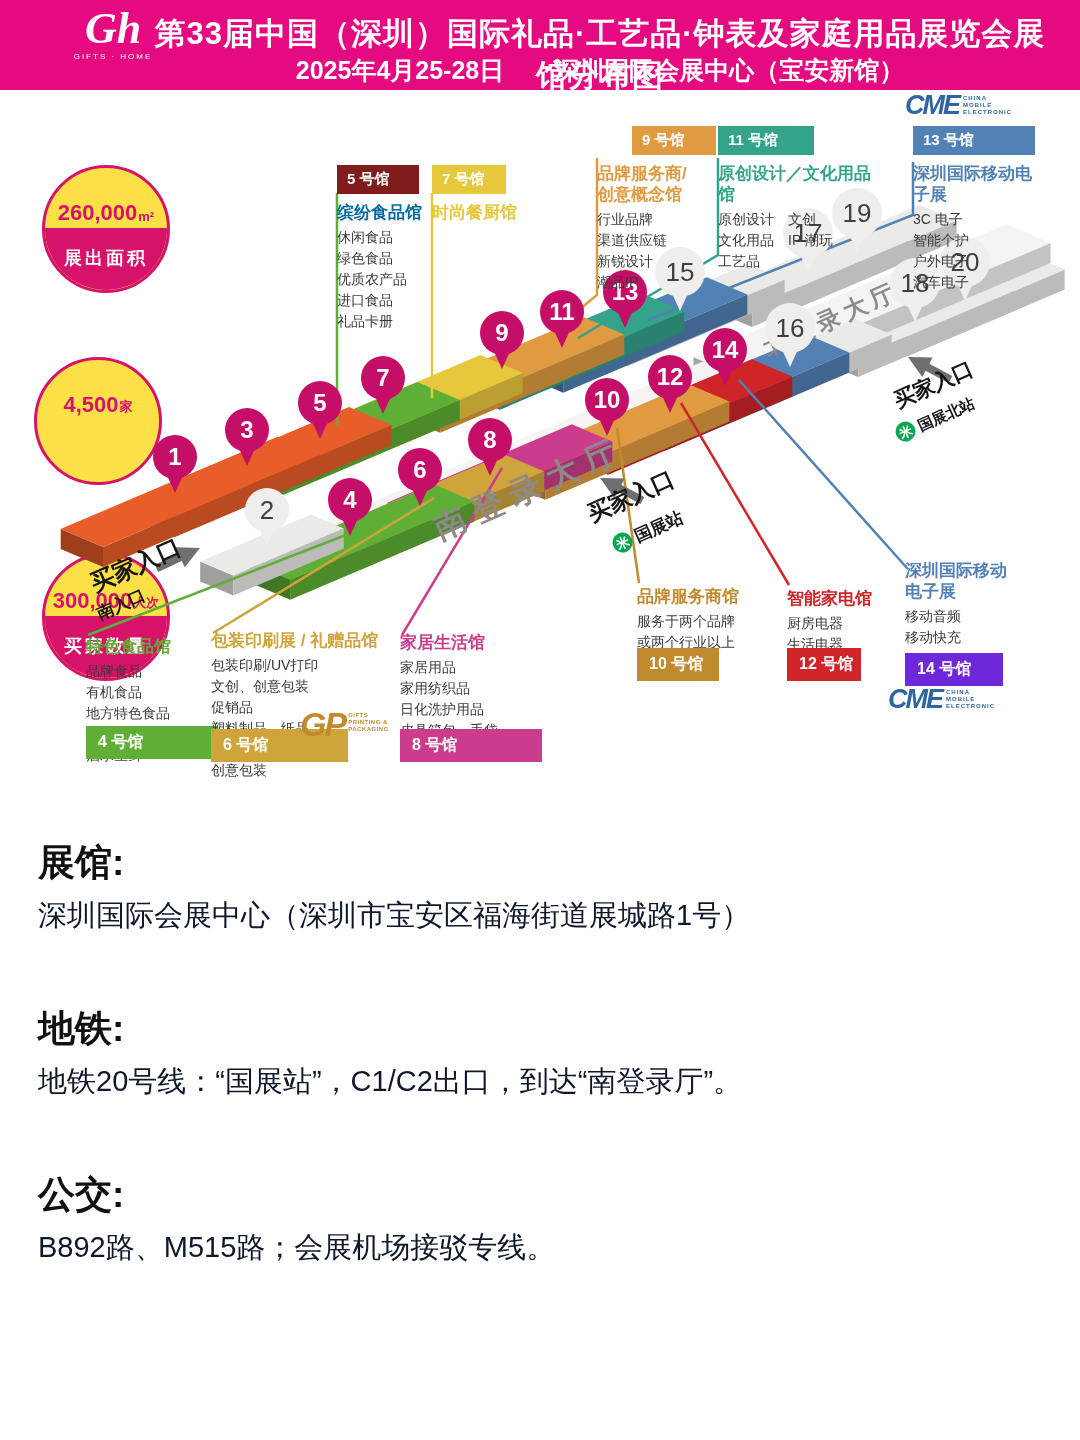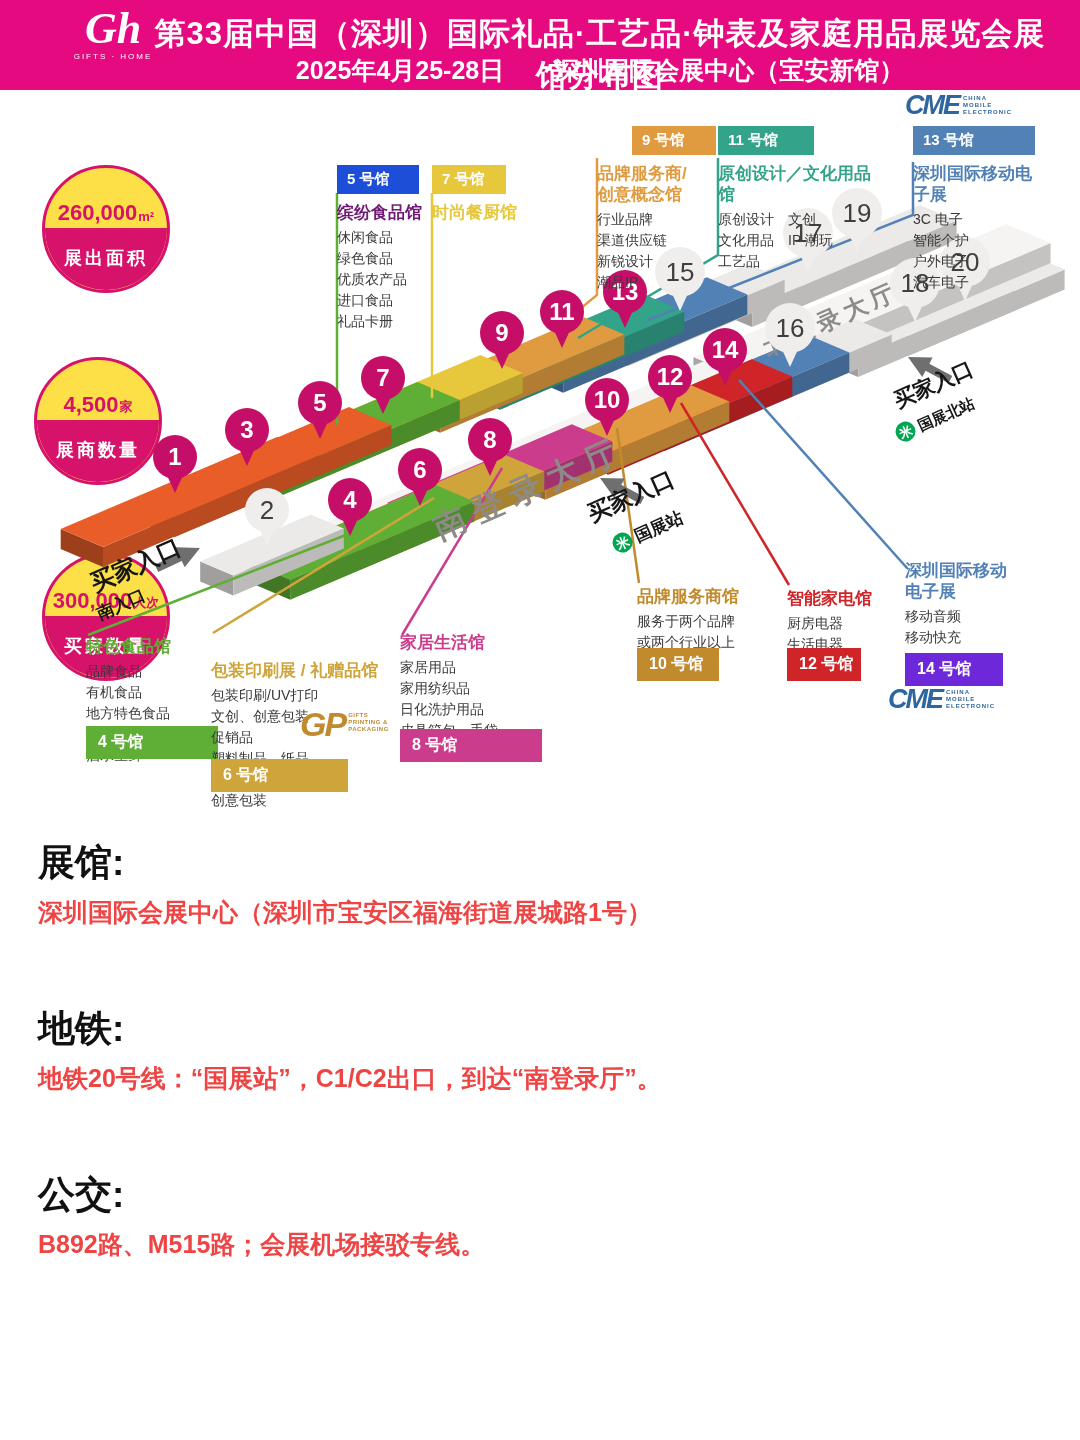--- a/index.html
+++ b/index.html
@@ -28,21 +28,21 @@
   .chip.bottom{font-size:16px;padding:6px 0 6px 12px;}
   
   .cme{position:absolute;z-index:6;color:#2f66a0;display:flex;align-items:flex-start;}
   .cme .big{font-size:27px;font-weight:800;font-style:italic;line-height:26px;letter-spacing:-2px;}
   .cme .small{font-size:6px;font-weight:700;letter-spacing:1px;line-height:7px;margin:3px 0 0 4px;}
   .gpp{position:absolute;z-index:6;color:#c08a2d;display:flex;align-items:flex-start;}
   .gpp .big{font-size:34px;font-weight:800;font-style:italic;line-height:32px;letter-spacing:-2px;}
   .gpp .small{font-size:6px;font-weight:700;letter-spacing:.5px;line-height:7px;margin:4px 0 0 3px;}
   
   .info-h{position:absolute;left:38px;font-size:37px;font-weight:700;color:#111;}
-  .info-b{position:absolute;left:38px;right:10px;font-size:25px;font-weight:700;color:#ef4444;white-space:nowrap;}
+  .info-b{position:absolute;left:38px;right:10px;font-size:29px;font-weight:400;color:#0f172a;white-space:nowrap;}
 </style>
 </head>
 <body>
 
 <div id="header">
   <div id="hdr-logo">
     <div class="gh">Gh</div>
     <div class="gh-sub">GIFTS · HOME</div>
   </div>
   <div id="hdr-title">第33届中国（深圳）国际礼品·工艺品·钟表及家庭用品展览会展馆分布图</div>
@@ -55,21 +55,20 @@
         <span>260,000</span>
         <span class="unit">m²</span>
       </div>
       <div class="l">展出面积</div>
     </div>
     <div class="stat" style="left: 34px; top: 357px;">
       <div class="v">
         <span>4,500</span>
         <span class="unit">家</span>
       </div>
-      <div class="l">展商数量</div>
     </div>
     <div class="stat" style="left: 42px; top: 553px;">
       <div class="v">
         <span>300,000</span>
         <span class="unit">人次</span>
       </div>
       <div class="l">买家数量</div>
     </div>
   </div>
 
@@ -311,22 +310,22 @@
     </g>
     <g>
       <polygon points="955,279 975,279 965,301" fill="#efeeec"></polygon>
       <circle cx="965" cy="262" r="25" fill="#efeeec"></circle>
       <text x="965" y="271" text-anchor="middle" fill="#3f3f3f" font-size="26" font-weight="400">20</text>
     </g>
   </svg>
 
 <div id="cards">
     <div class="card" style="left: 337px; top: 165px; width: 92px;">
-      <div class="chip" style="background: #1d4ed8; width: 72px;">5 号馆</div>
-      <div class="title" style="color: #701a75;">
+      <div class="chip" style="background: #7f1d1d; width: 72px;">5 号馆</div>
+      <div class="title" style="color: #0369a1;">
         <div>缤纷食品馆</div>
       </div>
       <div>
         <div class="item">休闲食品</div>
         <div class="item">绿色食品</div>
         <div class="item">优质农产品</div>
         <div class="item">进口食品</div>
         <div class="item">礼品卡册</div>
       </div>
     </div>
@@ -378,21 +377,21 @@
       </div>
       <div>
         <div class="item">品牌食品</div>
         <div class="item">有机食品</div>
         <div class="item">地方特色食品</div>
         <div class="item">粮油茶饮</div>
         <div class="item">酒水生鲜</div>
       </div>
       <div class="chip bottom" style="background: rgb(95, 174, 53); width: 120px; position: absolute; left: 0px; top: 90px;">4 号馆</div>
     </div>
-    <div class="card bottom" style="left: 211px; top: 630px; width: 168px; margin-top: 30px;">
+    <div class="card bottom" style="left: 211px; top: 630px; width: 168px;">
       <div class="title" style="color: rgb(207, 165, 59);">
         <div>包装印刷展 / 礼赠品馆</div>
       </div>
       <div>
         <div class="item">包装印刷/UV打印</div>
         <div class="item">文创、创意包装</div>
         <div class="item">促销品</div>
         <div class="item">塑料制品、纸品</div>
         <div class="item">玩具、婴童用品</div>
         <div class="item">创意包装</div>

